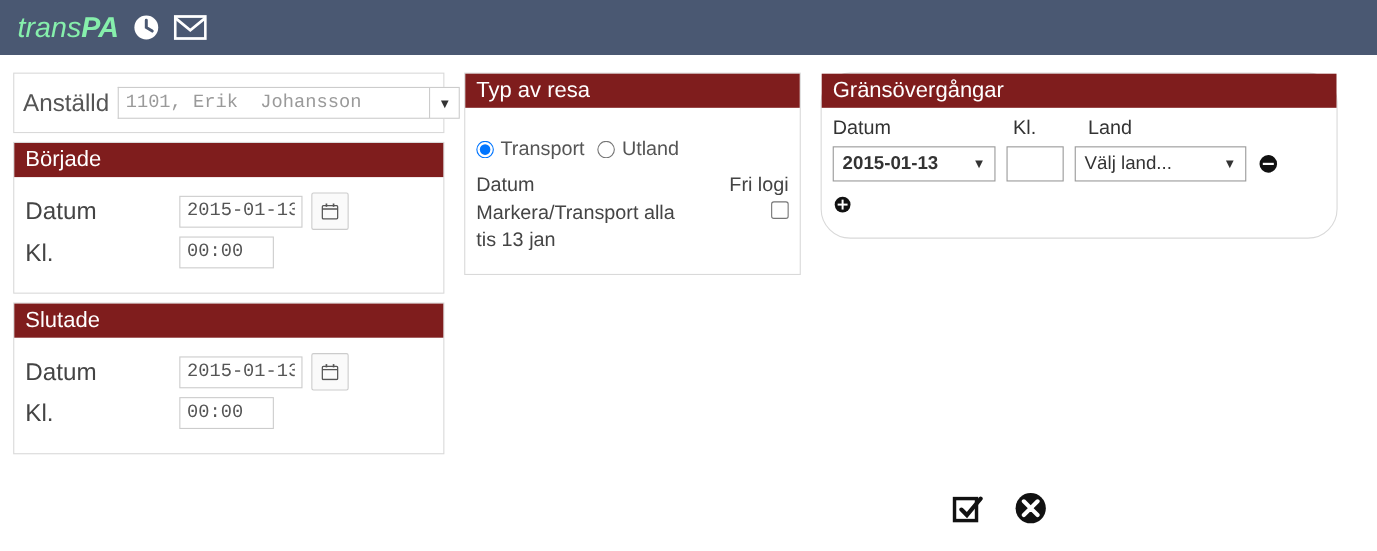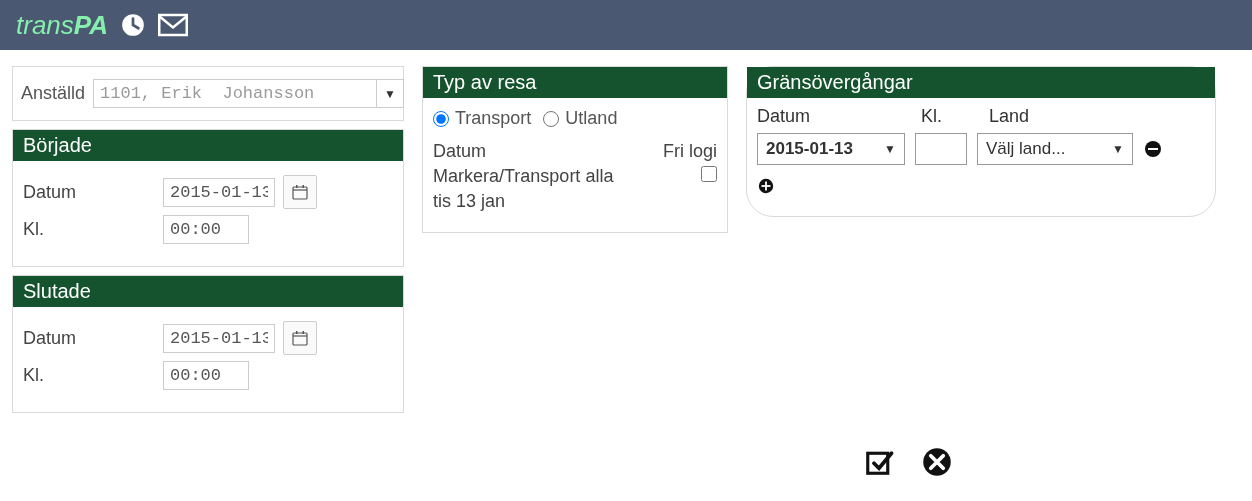--- a/index.html
+++ b/index.html
@@ -15,44 +15,44 @@
   .brand { color: #86efac; font-style: italic; font-size: 26px; font-weight: 400; }
   .brand b { font-weight: 700; font-style: italic; }
   .top-icon { color: #fff; display: inline-flex; align-items: center; }
   .content { display: flex; gap: 18px; padding: 16px 12px; align-items: flex-start; }
   .col { }
   .panel { border: 1px solid #d9d9d9; margin-bottom: 8px; background: #fff; }
   .panel.narrow { width: 392px; }
   .panel.mid { width: 306px; }
   .panel.wide { width: 470px; border-radius: 27px; }
   .panel-hdr {
-    background: #14532d; color: #fff; padding: 4px 10px; font-size: 20px;
+    background: #7f1d1d; color: #fff; padding: 4px 10px; font-size: 20px;
   }
   .panel-body { padding: 8px 10px 16px 10px; }
   .row { display: flex; align-items: center; margin: 6px 0; }
-  .lbl { width: 140px; font-size: 18px; color: #444; }
+  .lbl { width: 140px; font-size: 22px; color: #444; }
   .lbl.sm { width: auto; margin-right: 8px; color:#555; }
   .inp {
     border: 1px solid #ccc; padding: 4px 6px; font-size: 17px; color: #555; font-family: Liberation Mono, monospace;
   }
   .inp.date { width: 112px; }
   .inp.time { width: 86px; }
   .inp.sel { width: 283px; color:#9a9a9a; background:#fff; }
   .icon-btn {
     border: 1px solid #ccc; background: #fafafa; width: 34px; height: 34px;
     display: inline-flex; align-items: center; justify-content: center; margin-left: 8px;
     border-radius: 2px;
   }
   .combo { display:flex; }
   .combo .inp.sel { border-right: none; }
   .combo .car {
     border:1px solid #ccc; width:28px; display:flex; align-items:center; justify-content:center; background:#fff;
   }
   .trip-row { display:flex; align-items:center; gap:6px; margin:2px 0 8px 0; }
-  .radio { display:inline-flex; align-items:center; gap:6px; font-size:18px; color:#555; }
+  .radio { display:inline-flex; align-items:center; gap:6px; font-size:18px; color:#555;margin-top:17px; }
   .radio input { width:16px; height:16px; }
   .trip-grid { display:flex; }
   .trip-left { flex:1; }
   .trip-right { white-space:nowrap; text-align:right; }
   .trip-left div, .trip-right div { margin: 4px 0; font-size:18px; color:#444; }
   .chk { width:16px; height:16px; }
   .border-hdr-cols { display:flex; gap:16px; margin-bottom:6px; }
   .border-hdr-cols .h1 { width:148px; font-size:18px; }
   .border-hdr-cols .h2 { width:52px; font-size:18px; }
   .border-hdr-cols .h3 { flex:1; font-size:18px; }

